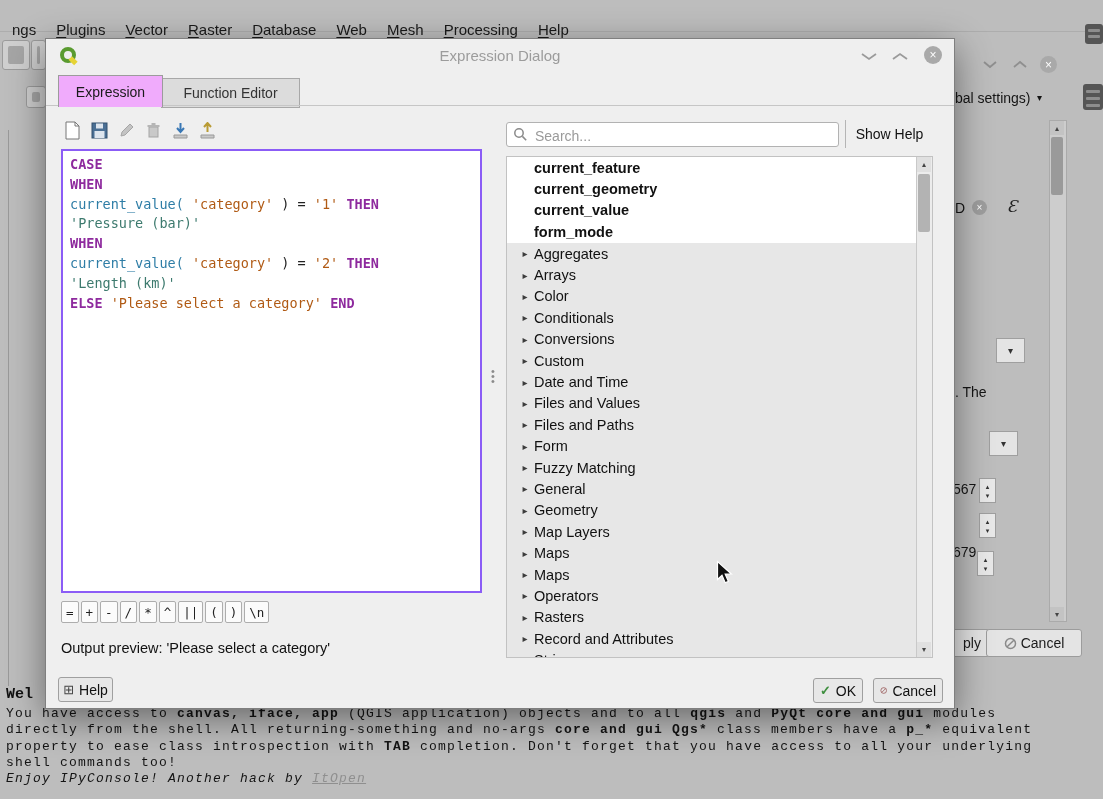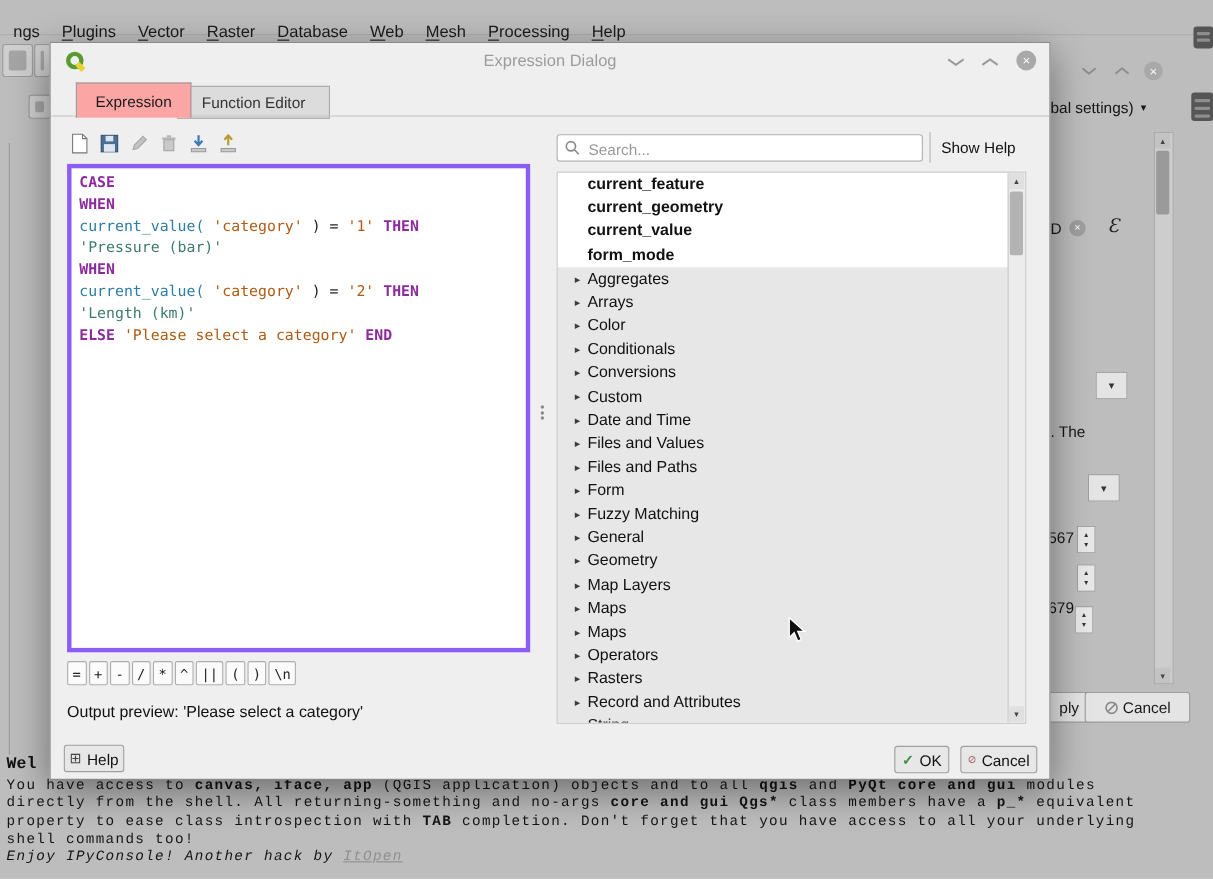--- a/index.html
+++ b/index.html
@@ -43,28 +43,28 @@
   
   .dialog{position:absolute;left:45px;top:38px;width:908px;height:669px;background:#efefef;
           border:1px solid #7f7f7f;box-shadow:0 10px 34px rgba(0,0,0,.45);z-index:10;}
   .titlebar{position:absolute;left:0;top:0;right:0;height:34px;}
   .title{position:absolute;left:0;right:0;top:8px;text-align:center;font-size:15px;color:#9c9c9c;}
   .app-icon{position:absolute;left:13px;top:7px;width:20px;height:20px;}
   .win-ctrl{position:absolute;top:8px;width:20px;height:18px;display:flex;align-items:center;justify-content:center;}
   .close-circle{position:absolute;top:7px;width:18px;height:18px;border-radius:50%;background:#a9a9a9;color:#fdfdfd;
                 display:flex;align-items:center;justify-content:center;font-size:12px;}
   .tab{position:absolute;display:flex;align-items:center;justify-content:center;font-size:14px;}
-  .tab-active{left:23px;top:36px;width:103px;height:31px;background:#fca5a5;border:1px solid #9c9c9c;border-bottom:none;z-index:2;}
+  .tab-active{left:12px;top:36px;width:103px;height:31px;background:#f0abfc;border:1px solid #9c9c9c;border-bottom:none;z-index:2;}
   .tab-inactive{left:115px;top:39px;width:137px;height:28px;background:#dcdcdc;border:1px solid #a8a8a8;color:#333;}
   .tabline{position:absolute;left:0;top:66px;right:0;height:1px;background:#c6c6c6;}
   
   .dlg-toolbar{position:absolute;left:15px;top:80px;display:flex;gap:5px;}
   .tbtn{width:22px;height:22px;display:flex;align-items:center;justify-content:center;border-radius:2px;}
   
-  .editor{position:absolute;left:15px;top:110px;width:421px;height:444px;background:#fff;border:4px solid #8b5cf6;
+  .editor{position:absolute;left:15px;top:110px;width:421px;height:444px;background:#fff;border:2px solid #8b5cf6;
           font-family:"DejaVu Sans Mono",monospace;font-size:13.5px;padding:5px 0 0 7px;overflow:hidden;box-sizing:border-box;}
   .code-line{height:19.8px;white-space:pre;}
   .tok.kw{color:#8e2a9e;font-weight:bold;}
   .tok.fn{color:#2e7da6;}
   .tok.str{color:#b05a14;}
   .tok.str2{color:#3d7a6e;}
   .tok.pl{color:#222;}
   .splitter{position:absolute;left:443px;top:330px;width:8px;height:40px;color:#8a8a8a;font-size:11px;
             display:flex;flex-direction:column;align-items:center;line-height:5px;}
   

